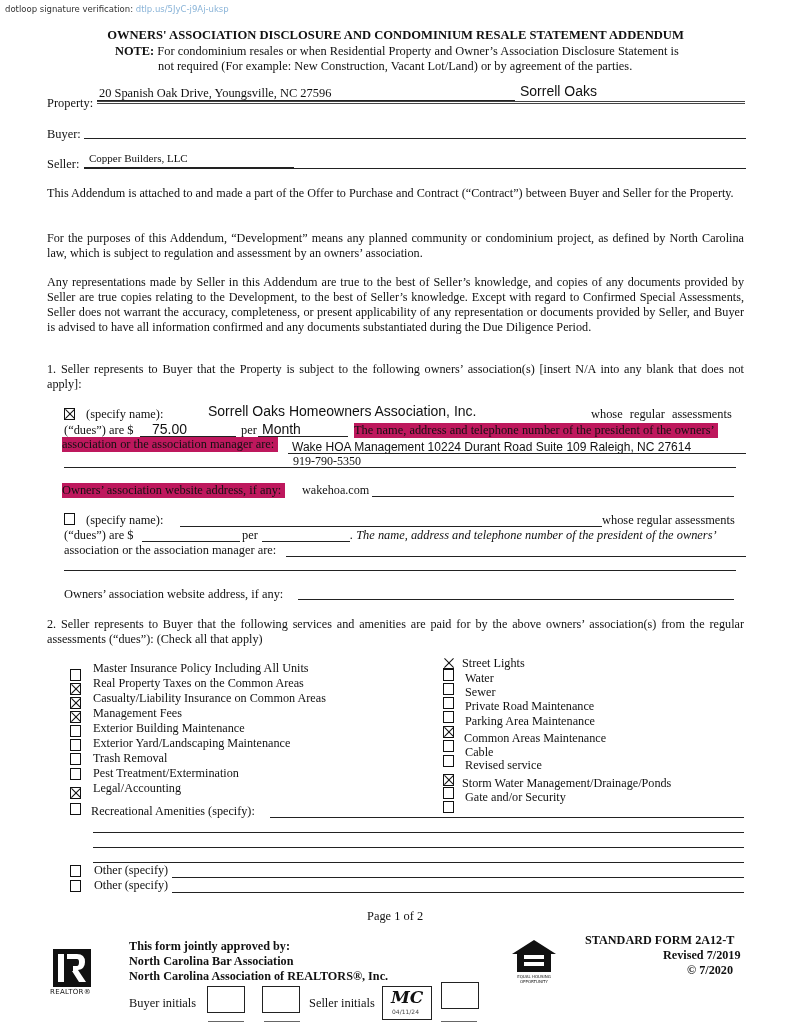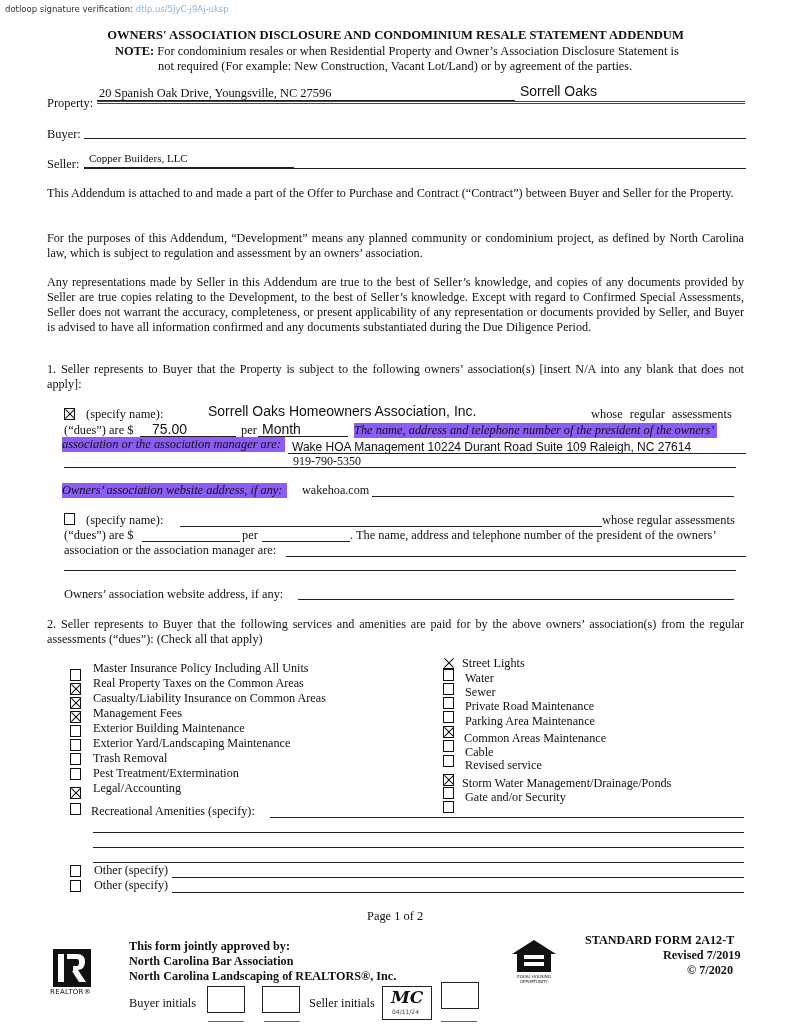--- a/index.html
+++ b/index.html
@@ -11,21 +11,21 @@
   .title { left: 0; width: 791px; top: 28px; text-align: center; font-weight: bold; font-size: 12.6px; }
   .note { left: 98px; top: 44px; width: 640px; font-size: 12.4px; line-height: 15px; margin-left: 17px; }
   .note b { font-weight: bold; }
   .line { position: absolute; border-bottom: 1px solid #222; }
   .dbl { position: absolute; border-bottom: 3px double #444; }
   .label { position: absolute; font-size: 12.4px; }
   .filled { position: absolute; font-family: "Liberation Sans", sans-serif; font-size: 14px; color: #111; text-align: right; }
   .filled-s { position: absolute; font-family: "Liberation Sans", sans-serif; font-size: 12px; color: #111; }
   .filled-serif { position: absolute; font-family: "Liberation Serif", serif; font-size: 12px; color: #111; }
   .para { position: absolute; left: 47px; width: 697px; font-size: 12.2px; line-height: 15px; text-align: justify; }
-  .hl { background: #8b5cf6; font-style: italic; }
+  .hl { background: #be185d; }
   .cb { position: absolute; width: 11px; height: 12px; border: 1.3px solid #111; background: #fff; }
   .cb.checked::before, .cb.checked::after {
     content: ""; position: absolute; left: 50%; top: 50%; width: 13px; height: 1.2px; background: #111;
   }
   .cb.checked::before { transform: translate(-50%,-50%) rotate(45deg); }
   .cb.checked::after { transform: translate(-50%,-50%) rotate(-45deg); }
   .amen { position: absolute; font-size: 12.2px; white-space: nowrap; }
   .foot-bold { position: absolute; font-weight: bold; font-size: 12.2px; line-height: 15px; }
   .init-box { position: absolute; width: 38px; height: 27px; border: 1.3px solid #222; background: #fff; }
   .init-under { position: absolute; border-bottom: 1px solid #666; width: 36px; }
@@ -88,21 +88,21 @@
 
 <div class="cb" style="left:64px; top:513px;"></div>
 <div class="label" style="left:86px; top:513px;">(specify   name):</div>
 <div class="line" style="left:180px; top:526px; width:422px;"></div>
 <div class="label" style="left:602px; top:513px;">whose regular assessments</div>
 
 <div class="label" style="left:64px; top:528px;">(“dues”) are $</div>
 <div class="line" style="left:142px; top:541px; width:98px;"></div>
 <div class="label" style="left:242px; top:528px;">per</div>
 <div class="line" style="left:262px; top:541px; width:88px;"></div>
-<div class="label" style="left:350px; top:528px;">. The name, address and telephone number of the president of the owners’</div>
+<div class="label" style="left:350px; top:528px;font-style:italic;">. The name, address and telephone number of the president of the owners’</div>
 
 <div class="label" style="left:64px; top:543px;">association or the association manager are:</div>
 <div class="line" style="left:286px; top:556px; width:460px;"></div>
 <div class="line" style="left:64px; top:570px; width:672px;"></div>
 
 <div class="label" style="left:64px; top:587px;">Owners’ association website address, if any:</div>
 <div class="line" style="left:298px; top:599px; width:436px;"></div>
 
 <div class="para" style="top:617px;">2.  Seller represents to Buyer that the following services and amenities are paid for by the above owners’ association(s) from the regular assessments (“dues”):  (Check all that apply)</div>
 
@@ -190,21 +190,21 @@
 <div class="abs" style="left:53px; top:949px; width:38px; height:38px; background:#111;">
   <svg width="38" height="38" viewBox="0 0 38 38">
     <rect x="5" y="5" width="6" height="28" fill="#fff"></rect>
     <path d="M14 5 H24 Q32 5 32 13 Q32 20 25 21 L33 33 H26 L19 22 H20 V17 H24 Q26 17 26 13 Q26 10 24 10 H14 Z" fill="#fff"></path>
   </svg>
 </div>
 <div class="abs" style="left:50px; top:988px; font-size:7px; font-family:'DejaVu Sans',sans-serif; letter-spacing:0.3px;">REALTOR®</div>
 
 <div class="foot-bold" style="left:129px; top:939px;">This form jointly approved by:</div>
 <div class="foot-bold" style="left:129px; top:954px;">North Carolina Bar Association</div>
-<div class="foot-bold" style="left:129px; top:969px;">North Carolina Landscaping of REALTORS®, Inc.</div>
+<div class="foot-bold" style="left:129px; top:969px;">North Carolina Association of REALTORS®, Inc.</div>
 
 <div class="abs" style="left:510px; top:938px; width:48px; height:40px;">
   <svg width="48" height="36" viewBox="0 0 48 36">
     <path d="M24 2 L46 16 H41 V34 H7 V16 H2 Z" fill="#111"></path>
     <rect x="14" y="17" width="20" height="4" fill="#fff"></rect>
     <rect x="14" y="24" width="20" height="4" fill="#fff"></rect>
   </svg>
 </div>
 <div class="abs" style="left:510px; top:974px; width:48px; font-size:4px; text-align:center; font-family:'DejaVu Sans',sans-serif; line-height:5px;">EQUAL HOUSING OPPORTUNITY</div>
 

